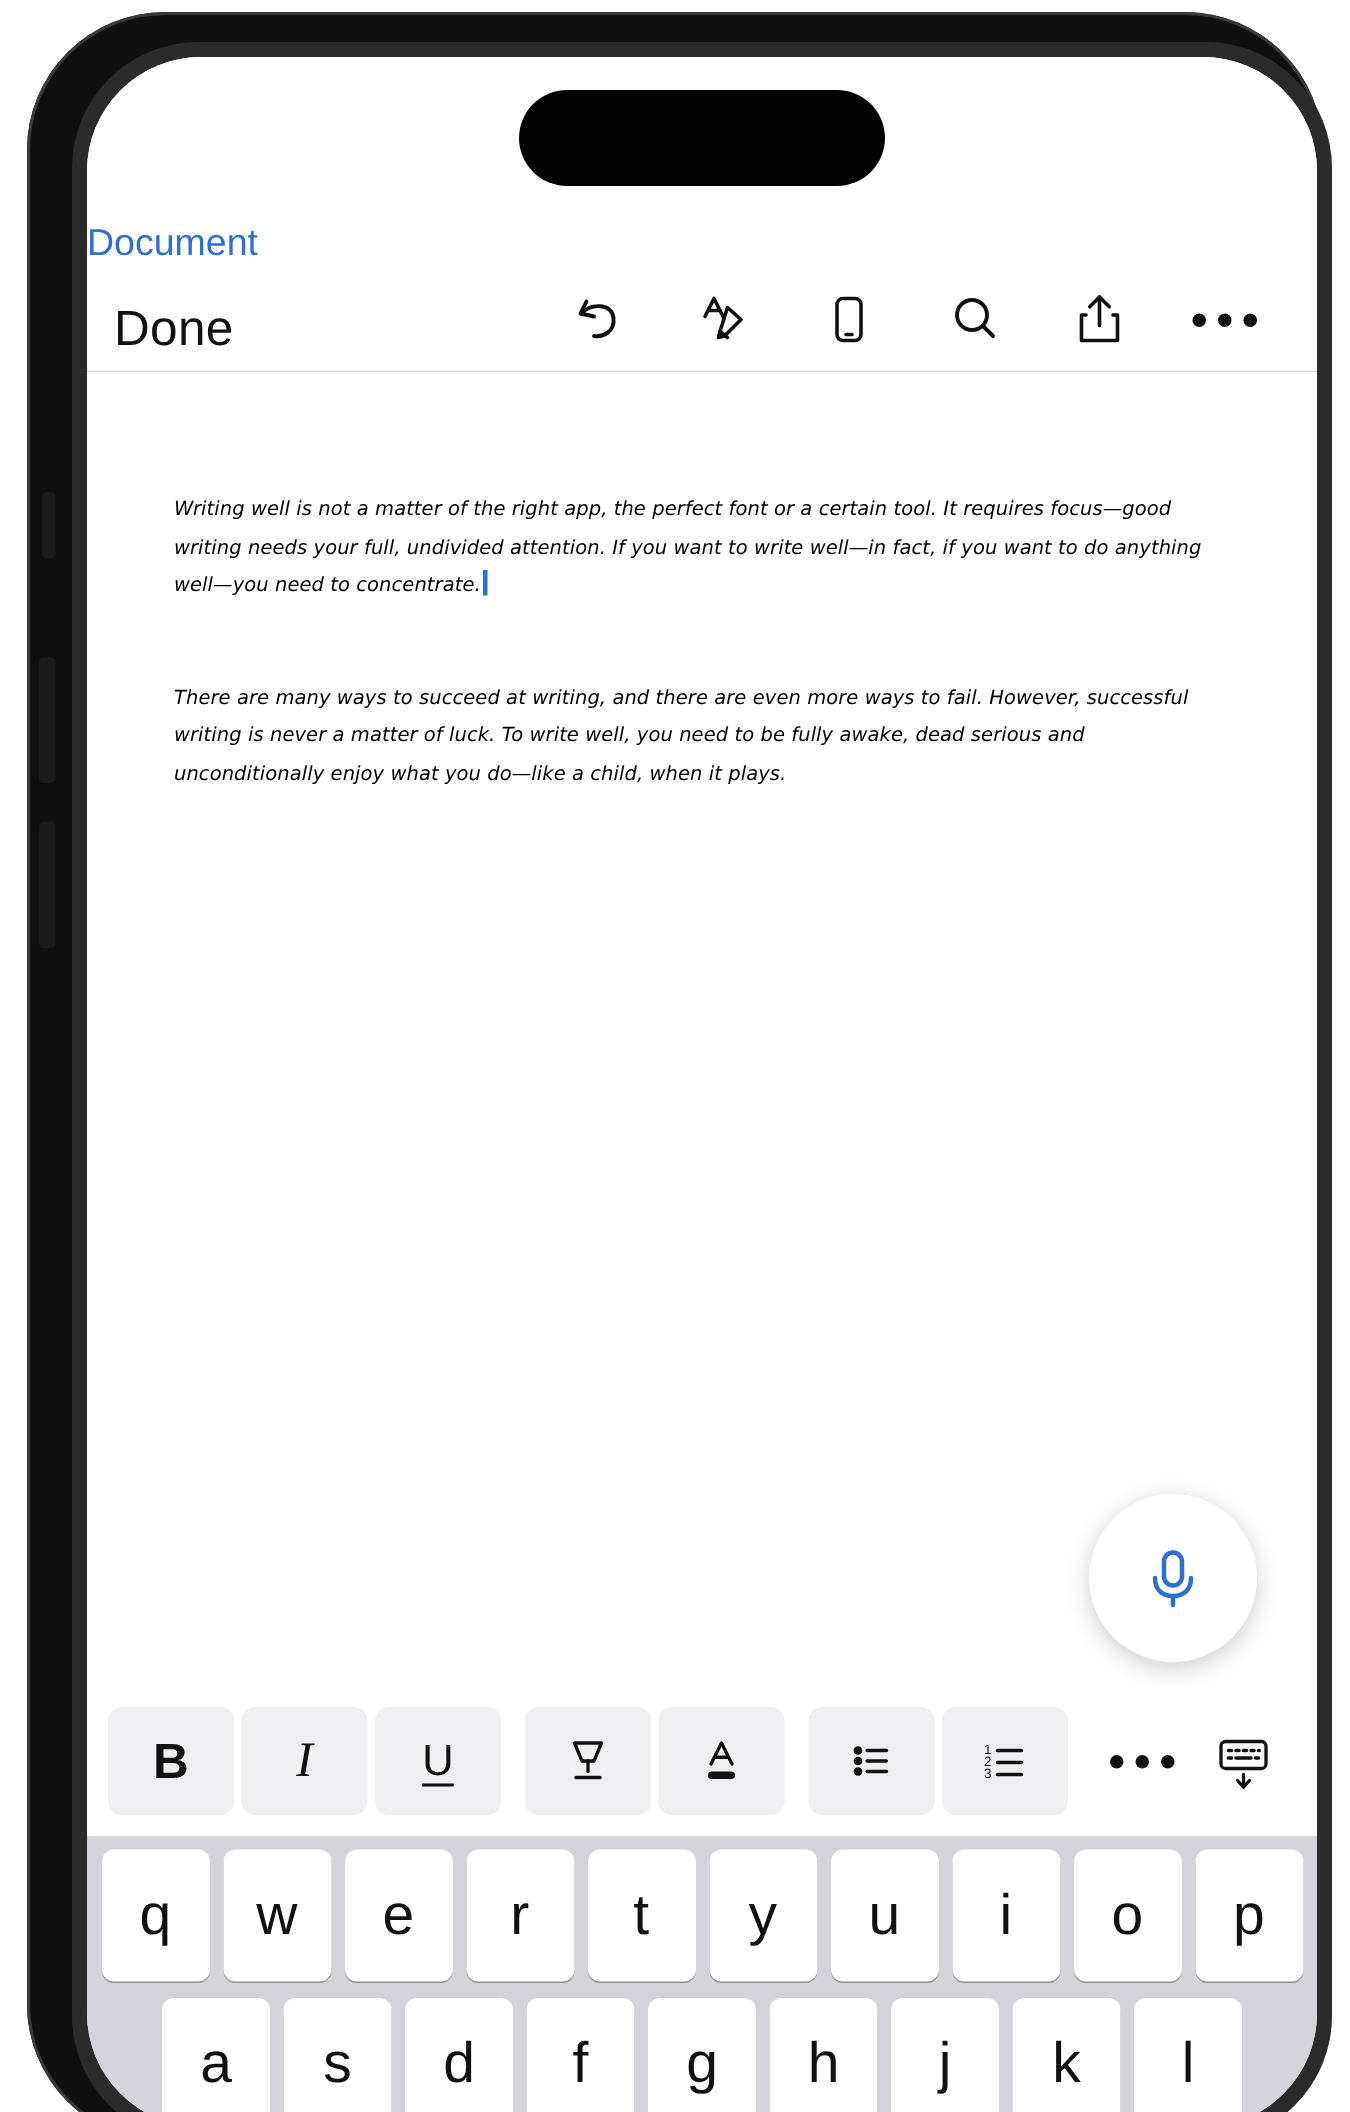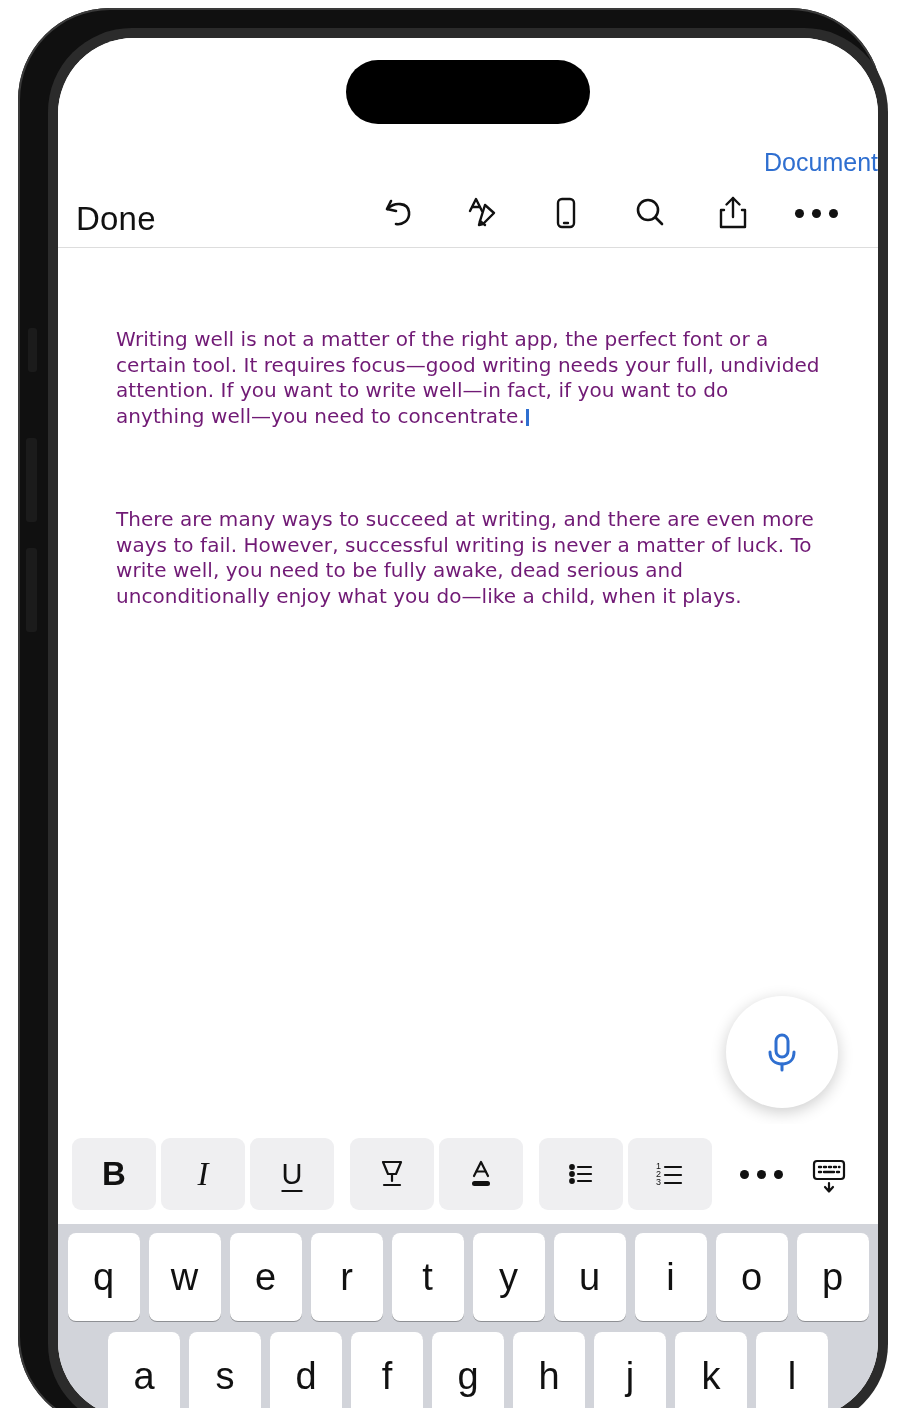--- a/index.html
+++ b/index.html
@@ -65,21 +65,21 @@
   .nav {
     position: absolute;
     left: 0; top: 0;
     width: 820px; height: 210px;
     background: #ffffff;
     border-bottom: 1px solid #dddddd;
   }
   .doc-title {
     position: absolute;
     left: 0; right: 0; top: 110px;
-    text-align: right;
+    text-align: left;
     font-size: 25px;
     color: #2f6fd0;
   }
   .done-btn {
     position: absolute;
     left: 18px; top: 162px;
     font-size: 33px;
     color: #111;
     letter-spacing: .2px;
   }
@@ -106,26 +106,27 @@
   
   .doc-area {
     position: absolute;
     left: 0; top: 211px;
     width: 820px; height: 876px;
     background: #ffffff;
     padding: 78px 58px 0 58px;
   }
   .para {
     font-family: "DejaVu Sans", sans-serif;
-    font-size: 20px;
+    font-size: 13px;
     line-height: 25.5px;
-    color: #701a75;
+    color: #000000;
     letter-spacing: .05px;
-  }
-  .para + .para { margin-top: 78px; }
+    font-style: italic;
+  }
+  .para + .para { margin-top: 49px; }
   .caret {
     display: inline-block;
     width: 3px; height: 17px;
     background: #2f6fd0;
     vertical-align: -3px;
     margin-left: 1px;
   }
 
   
   .mic-fab {

